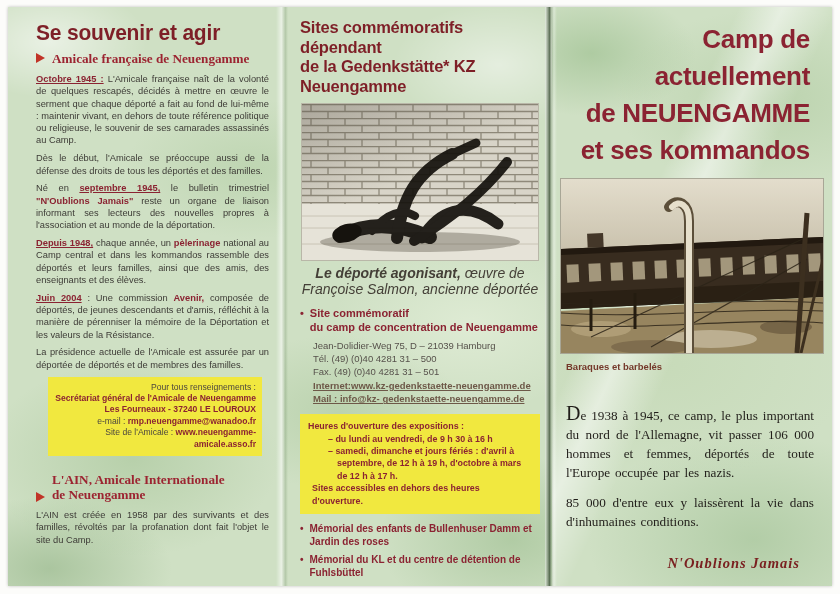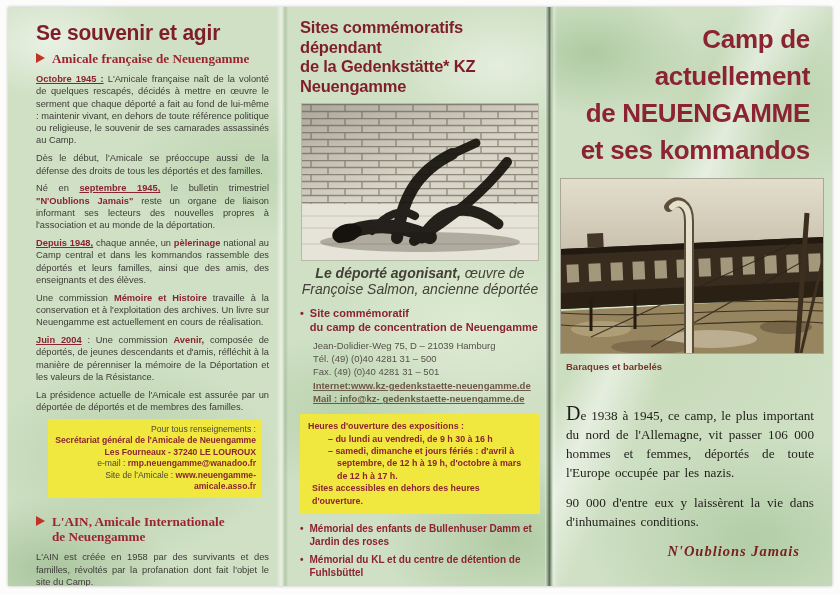--- a/index.html
+++ b/index.html
@@ -44,21 +44,21 @@
   .serif-head{font-family:"Liberation Serif",serif;font-size:13.2px;font-weight:bold;color:#9c2431;
            margin:0 0 7px;display:flex;gap:7px;align-items:flex-start;line-height:15px;}
   .tri{width:0;height:0;border-left:9px solid #c13327;border-top:5px solid transparent;
        border-bottom:5px solid transparent;margin-top:2px;flex:none;}
   .body{font-size:9.3px;line-height:12.3px;color:#3d3b36;text-align:justify;margin:0 0 5.5px;}
   .lead{font-weight:bold;color:#8b2332;text-decoration:underline;}
   .em{font-weight:bold;color:#8b2332;}
   .infobox{background:#f1e83f;margin:4px 0 10px 12px;width:214px;box-sizing:border-box;
            padding:5px 6px 6px;text-align:right;font-size:8.6px;line-height:11.4px;color:#4c463e;}
   .ib-strong{font-weight:bold;color:#8b2332;}
-  .head2{margin-top:16px;}
+  .head2{margin-top:16px;align-items:flex-end;}
 
   
   .m-title{margin:0 0 7px;font-size:16.5px;line-height:19.5px;font-weight:bold;color:#7e1f27;letter-spacing:-.2px;}
   .photo{position:relative;overflow:hidden;}
   .photo.sculpture{width:236px;height:156px;margin:0 auto;border:1px solid #b9b7a8;}
   .photo svg{display:block;width:100%;height:100%;}
   .m-caption{font-size:14px;color:#443f37;text-align:center;margin:4px 0 9px;font-style:italic;}
   .cap-lead{font-weight:bold;}
   .bullet-head{display:flex;gap:6px;font-size:11px;line-height:14px;font-weight:bold;color:#8b2332;margin:0 0 5px;}
   .addr{font-size:9.5px;line-height:13.2px;color:#56514b;margin-left:13px;}
@@ -72,21 +72,21 @@
   
   .r-title{margin:14px 0 0;font-size:26px;line-height:37px;font-weight:bold;color:#8b2332;
            text-align:right;padding-right:14px;letter-spacing:-.3px;}
   .photo.barracks{width:262px;height:174px;margin:9px auto 0;border:1px solid #a8a696;}
   .r-caption{font-size:9.5px;font-weight:bold;color:#74382a;margin:7px 0 0 6px;}
   .serif-block{margin-top:32px;padding:0 10px 0 6px;}
   .serif{font-family:"Liberation Serif",serif;font-size:13.2px;line-height:19px;color:#201d19;
          text-align:justify;margin:0 0 11px;word-spacing:1.5px;}
   .dropcap{font-size:20px;}
   .motto{font-family:"Liberation Serif",serif;font-style:italic;font-weight:bold;font-size:14.5px;
-         color:#7a2020;text-align:right;padding-right:14px;margin-top:12px;letter-spacing:1px;}
+         color:#7a2020;text-align:right;padding-right:14px;margin-top:24px;letter-spacing:1px;}
 </style>
 </head>
 <body>
 
 <div class="page">
  <div class="leaflet">
 
   <div class="panel panel-left">
     <div class="texture"></div>
     <div class="content">
@@ -94,21 +94,20 @@
 
       <h2 class="serif-head">
         <span class="tri"></span>
         <span>Amicale française de Neuengamme</span>
       </h2>
 
       <p class="body"><span class="lead">Octobre 1945 :</span><span> L'Amicale française naît de la volonté de quelques rescapés, décidés à mettre en œuvre le serment que chaque déporté a fait au fond de lui-même : maintenir vivant, en dehors de toute référence politique ou religieuse, le souvenir de ses camarades assassinés au Camp.</span></p>
       <p class="body">Dès le début, l'Amicale se préoccupe aussi de la défense des droits de tous les déportés et des familles.</p>
       <p class="body"><span>Né en </span><span class="lead">septembre 1945,</span><span> le bulletin trimestriel </span><span class="em">"N'Oublions Jamais"</span><span> reste un organe de liaison informant ses lecteurs des nouvelles propres à l'association et au monde de la déportation.</span></p>
       <p class="body"><span class="lead">Depuis 1948,</span><span> chaque année, un </span><span class="em">pèlerinage</span><span> national au Camp central et dans les kommandos rassemble des déportés et leurs familles, ainsi que des amis, des enseignants et des élèves.</span></p>
-      <p class="body"><span>Une commission </span><span class="em">Mémoire et Histoire</span><span> travaille à la conservation et à l'exploitation des archives. Un livre sur Neuengamme est actuellement en cours de réalisation.</span></p>
       <p class="body"><span class="lead">Juin 2004</span><span> : Une commission </span><span class="em">Avenir,</span><span> composée de déportés, de jeunes descendants et d'amis, réfléchit à la manière de pérenniser la mémoire de la Déportation et les valeurs de la Résistance.</span></p>
       <p class="body">La présidence actuelle de l'Amicale est assurée par un déportée de déportés et de membres des familles.</p>
 
       <div class="infobox">
         <div>Pour tous renseignements :</div>
         <div class="ib-strong">Secrétariat général de l'Amicale de Neuengamme</div>
         <div class="ib-strong">Les Fourneaux - 37240 LE LOUROUX</div>
         <div><span>e-mail : </span><span class="ib-strong">rmp.neuengamme@wanadoo.fr</span></div>
         <div><span>Site de l'Amicale : </span><span class="ib-strong">www.neuengamme-amicale.asso.fr</span></div>
       </div>
@@ -248,21 +247,21 @@
           <path d="M128 174 L128 42 C128 24 116 18 108 28" stroke="#5c4f3a" stroke-width="10" fill="none" stroke-linecap="round"></path>
           <path d="M128 174 L128 42 C128 26 118 20 111 28" stroke="#e6dfcb" stroke-width="6" fill="none" stroke-linecap="round"></path>
           <line x1="246" y1="34" x2="236" y2="174" stroke="#3c2f1f" stroke-width="5"></line>
           <line x1="262" y1="80" x2="240" y2="174" stroke="#3c2f1f" stroke-width="3"></line>
         </svg>
       </div>
       <div class="r-caption">Baraques et barbelés</div>
 
       <div class="serif-block">
         <p class="serif"><span class="dropcap">D</span><span>e 1938 à 1945, ce camp, le plus important du nord de l'Allemagne, vit passer 106 000 hommes et femmes, déportés de toute l'Europe occupée par les nazis.</span></p>
-        <p class="serif">90 000 d'entre eux y laissèrent la vie dans d'inhumaines conditions.</p>
+        <p class="serif">85 000 d'entre eux y laissèrent la vie dans d'inhumaines conditions.</p>
         <div class="motto">N'Oublions Jamais</div>
       </div>
     </div>
   </div>
 
   <div class="fold fold-1"></div>
   <div class="fold fold-2"></div>
  </div>
 </div>
 

